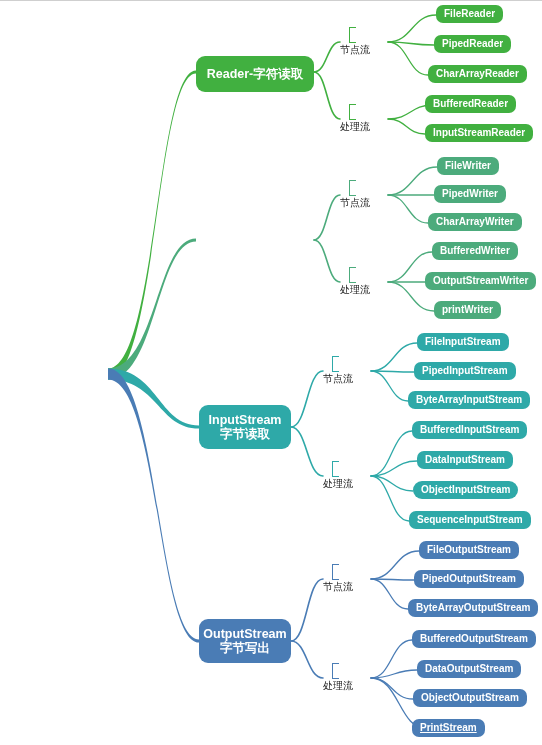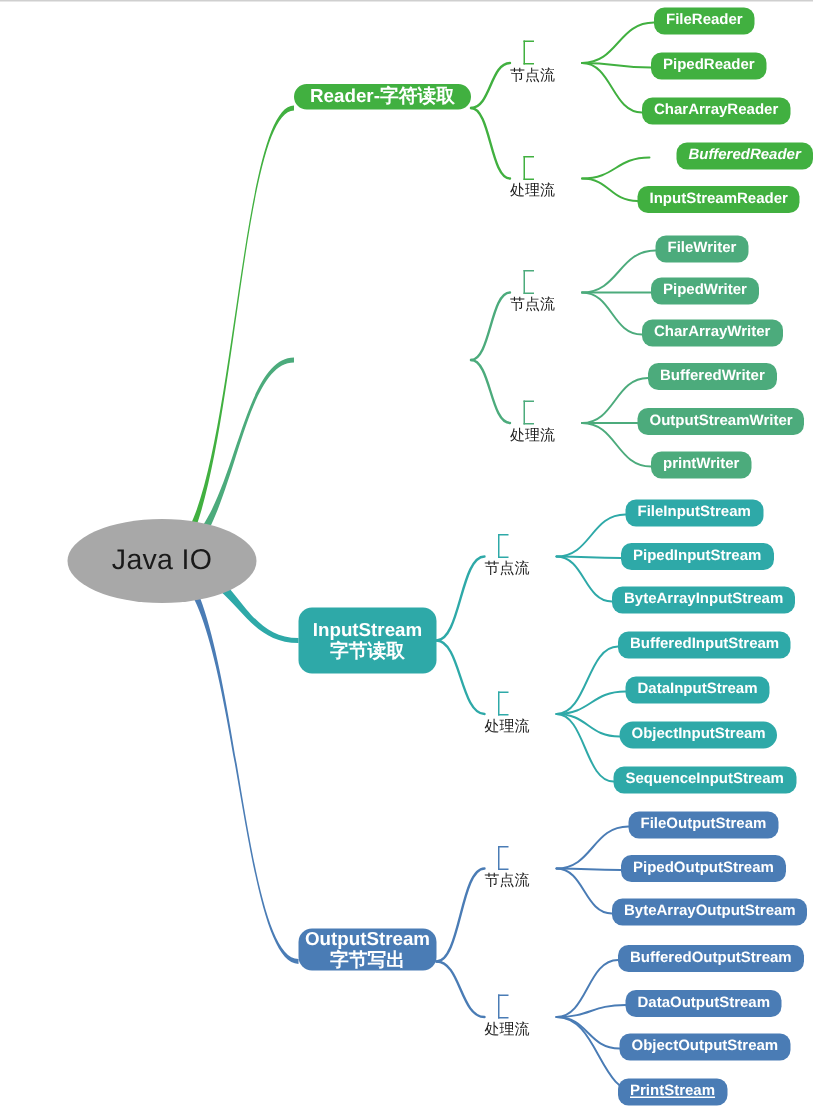--- a/index.html
+++ b/index.html
@@ -58,24 +58,24 @@
   .branch-node {
     border-radius: 9px;
     font-size: 12.5px;
     font-weight: 600;
     color: #ffffff;
     padding: 0 9px;
     z-index: 4;
     flex-direction: column;
   }
   .branch-node .line2 { display: block; }
-  #branch-0 { left: 196px; top: 55px;  width: 118px; height: 17px; background: #41b040; }
+  #branch-0 { left: 196px; top: 55px;  width: 118px; height: 36px; background: #41b040; }
   #branch-1 { left: 196px; top: 223px; width: 118px; height: 32px; background: #4cab7c; }
   #branch-2 { left: 199px; top: 404px; width: 92px;  height: 44px; background: #2ea9a8; }
-  #branch-3 { left: 199px; top: 618px; width: 92px;  height: 28px; background: #4a7cb5; }
+  #branch-3 { left: 199px; top: 618px; width: 92px;  height: 44px; background: #4a7cb5; }
 
   
   .subgroup {
     position: absolute;
     display: flex;
     align-items: center;
     font-size: 10px;
     color: #1c1c1c;
     z-index: 4;
     height: 30px;
@@ -148,23 +148,20 @@
         <path d="M 371 578 C 392.5 578, 392.5 579, 414 579" fill="none" stroke="#4a7cb5" stroke-width="1.3" stroke-linecap="round"></path>
         <path d="M 371 578 C 389.5 578, 389.5 608, 408 608" fill="none" stroke="#4a7cb5" stroke-width="1.3" stroke-linecap="round"></path>
         <path d="M 291 640 C 307 640, 307 677, 323 677" fill="none" stroke="#4a7cb5" stroke-width="1.6" stroke-linecap="round"></path>
         <path d="M 371 677 C 391.5 677, 391.5 639, 412 639" fill="none" stroke="#4a7cb5" stroke-width="1.3" stroke-linecap="round"></path>
         <path d="M 371 677 C 394 677, 394 669, 417 669" fill="none" stroke="#4a7cb5" stroke-width="1.3" stroke-linecap="round"></path>
         <path d="M 371 677 C 392 677, 392 698, 413 698" fill="none" stroke="#4a7cb5" stroke-width="1.3" stroke-linecap="round"></path>
         <path d="M 371 677 C 399 677, 399 728, 427 728" fill="none" stroke="#4a7cb5" stroke-width="1.3" stroke-linecap="round"></path>
       </g>
   </svg>
 
-  <div class="node" id="root-node">
-    <span>Java IO</span>
-  </div>
 
   <div class="node branch-node" id="branch-0">
     <span>Reader-字符读取</span>
   </div>
   <div class="node branch-node" id="branch-2">
     <span>InputStream</span>
     <span class="line2">字节读取</span>
   </div>
   <div class="node branch-node" id="branch-3">
     <span>OutputStream</span>
@@ -176,21 +173,21 @@
         <span class="bracket"></span>
         <span class="sg-label">节点流</span>
       </div>
       <div class="node leaf-node leaf-green" style="left: 436px; top: 4px;">FileReader</div>
       <div class="node leaf-node leaf-green" style="left: 434px; top: 34px;">PipedReader</div>
       <div class="node leaf-node leaf-green" style="left: 428px; top: 64px;">CharArrayReader</div>
       <div class="subgroup" style="left: 340px; top: 103px; color: rgb(65, 176, 64);">
         <span class="bracket"></span>
         <span class="sg-label">处理流</span>
       </div>
-      <div class="node leaf-node leaf-green" style="left: 451px; top: 94px; font-style: italic;">BufferedReader</div>
+      <div class="node leaf-node leaf-green" style="left: 425px; top: 94px;">BufferedReader</div>
       <div class="node leaf-node leaf-green" style="left: 425px; top: 123px;">InputStreamReader</div>
       <div class="subgroup" style="left: 340px; top: 179px; color: rgb(76, 171, 124);">
         <span class="bracket"></span>
         <span class="sg-label">节点流</span>
       </div>
       <div class="node leaf-node leaf-teal" style="left: 437px; top: 156px;">FileWriter</div>
       <div class="node leaf-node leaf-teal" style="left: 434px; top: 184px;">PipedWriter</div>
       <div class="node leaf-node leaf-teal" style="left: 428px; top: 212px;">CharArrayWriter</div>
       <div class="subgroup" style="left: 340px; top: 266px; color: rgb(76, 171, 124);">
         <span class="bracket"></span>

